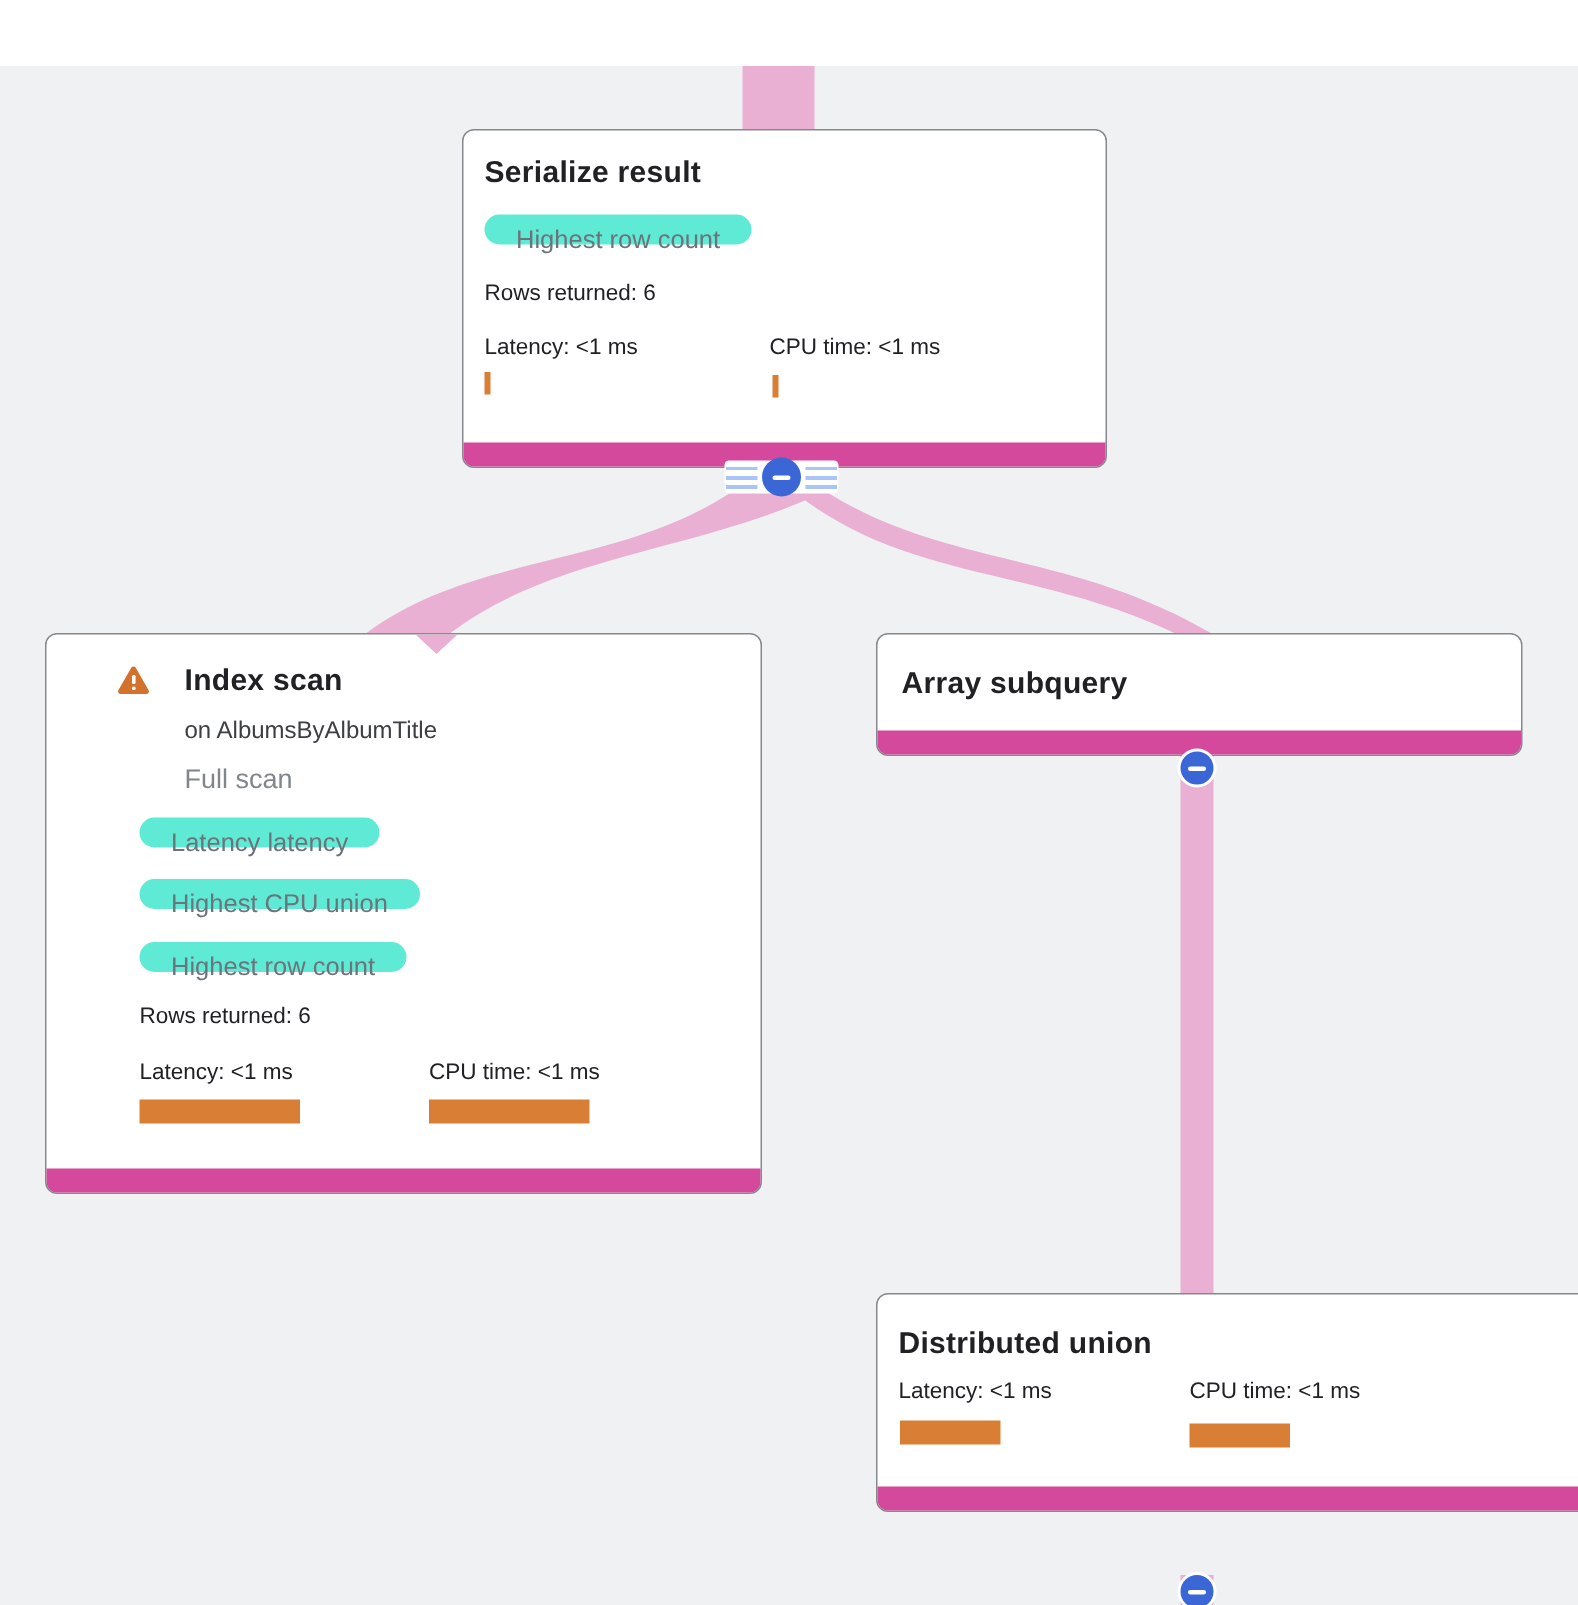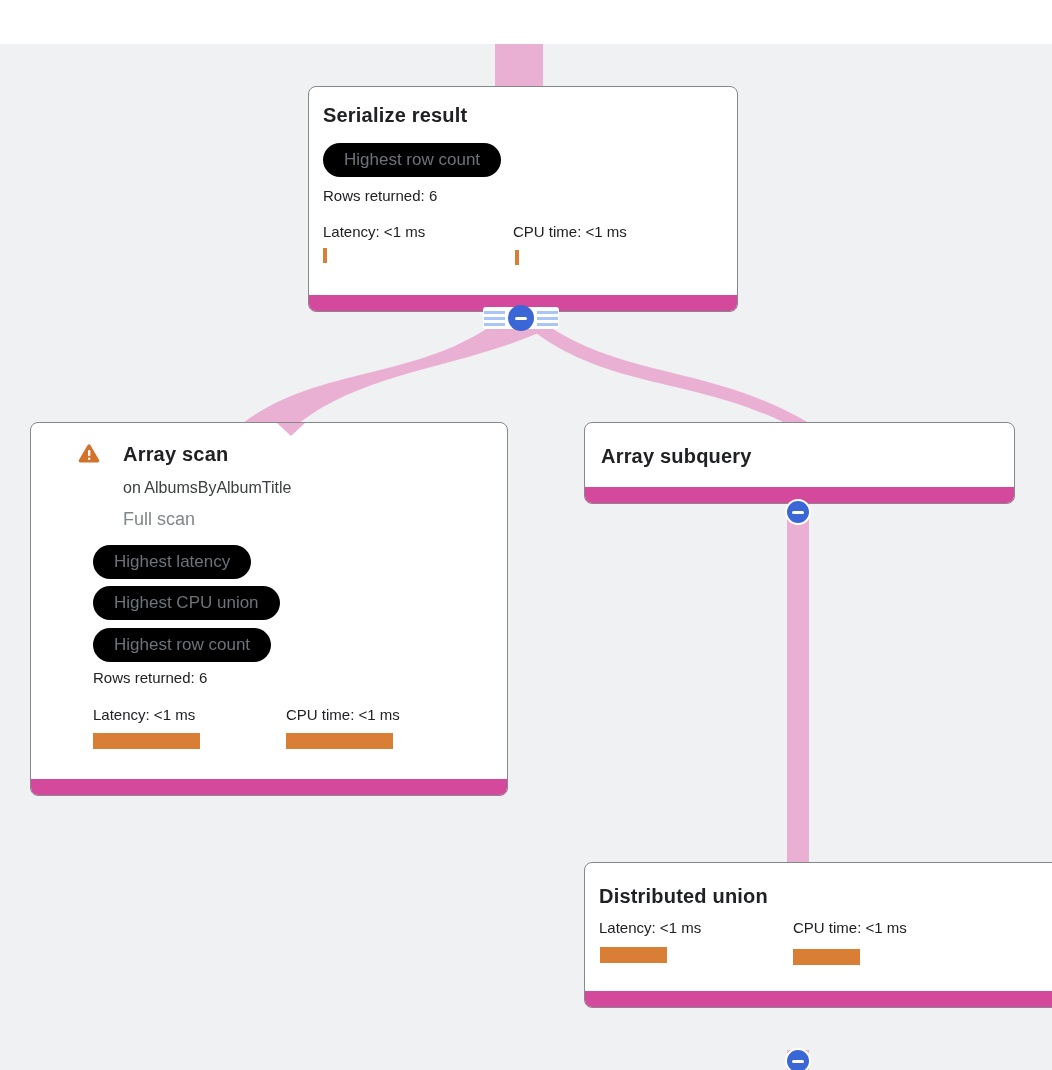--- a/index.html
+++ b/index.html
@@ -28,22 +28,22 @@
     background:#d4499c;
     border-radius:0 0 7px 7px;
   }
   .abs{position:absolute;white-space:nowrap;}
   .title{font-size:20px;font-weight:600;color:#202124;letter-spacing:.2px;}
   .subtitle{font-size:16px;color:#3c4043;}
   .muted{font-size:18px;color:#80868b;}
   .stat{font-size:15px;color:#202124;}
   .pill{
     display:inline-block;
-    background:#000000;color:#6d737a;
-    font-size:17px;line-height:34px;height:34px;
+    background:#5eead4;color:#6d737a;
+    font-size:17px;line-height:34px;height:20px;
     padding:0 21px;border-radius:17px;
   }
   .metric-bar{background:#d97e35;position:absolute;}
 
   
   .btn-strip{
     position:absolute;z-index:3;
     width:76px;height:22px;background:#ffffff;border-radius:3px;
     display:flex;align-items:center;justify-content:space-between;
     padding:0 1px;box-sizing:border-box;
@@ -101,24 +101,24 @@
     </div>
     <div class="grip"></div>
   </div>
 
   <div class="node" style="left:30px;top:378px;width:478px;height:374px;">
     <svg class="abs" style="left:47px;top:21px;" width="22" height="19" viewBox="0 0 22 19">
       <path d="M9.5 1.2 L0.9 16.1 a1.7 1.7 0 0 0 1.5 2.5 h17.2 a1.7 1.7 0 0 0 1.5 -2.5 L12.5 1.2 a1.7 1.7 0 0 0 -3 0 Z" fill="#d3722c"></path>
       <rect x="10" y="6" width="2.4" height="6" rx="1" fill="#ffffff"></rect>
       <rect x="10" y="13.6" width="2.4" height="2.4" rx="1" fill="#ffffff"></rect>
     </svg>
-    <div class="abs title" style="left:92px;top:20px;">Array scan</div>
+    <div class="abs title" style="left:92px;top:20px;">Index scan</div>
     <div class="abs subtitle" style="left:92px;top:56px;">on AlbumsByAlbumTitle</div>
     <div class="abs muted" style="left:92px;top:86px;">Full scan</div>
-    <span class="abs pill" style="left:62px;top:122px;">Highest latency</span>
+    <span class="abs pill" style="left:62px;top:122px;">Latency latency</span>
     <span class="abs pill" style="left:62px;top:163px;">Highest CPU union</span>
     <span class="abs pill" style="left:62px;top:205px;">Highest row count</span>
     <div class="abs stat" style="left:62px;top:246px;">Rows returned: 6</div>
     <div class="abs stat" style="left:62px;top:283px;">Latency: &lt;1 ms</div>
     <div class="abs stat" style="left:255px;top:283px;">CPU time: &lt;1 ms</div>
     <div class="metric-bar" style="left:62px;top:310px;;width:107px;height:16px"></div>
     <div class="metric-bar" style="left:255px;top:310px;;width:107px;height:16px"></div>
     <div class="accent"></div>
   </div>
 

